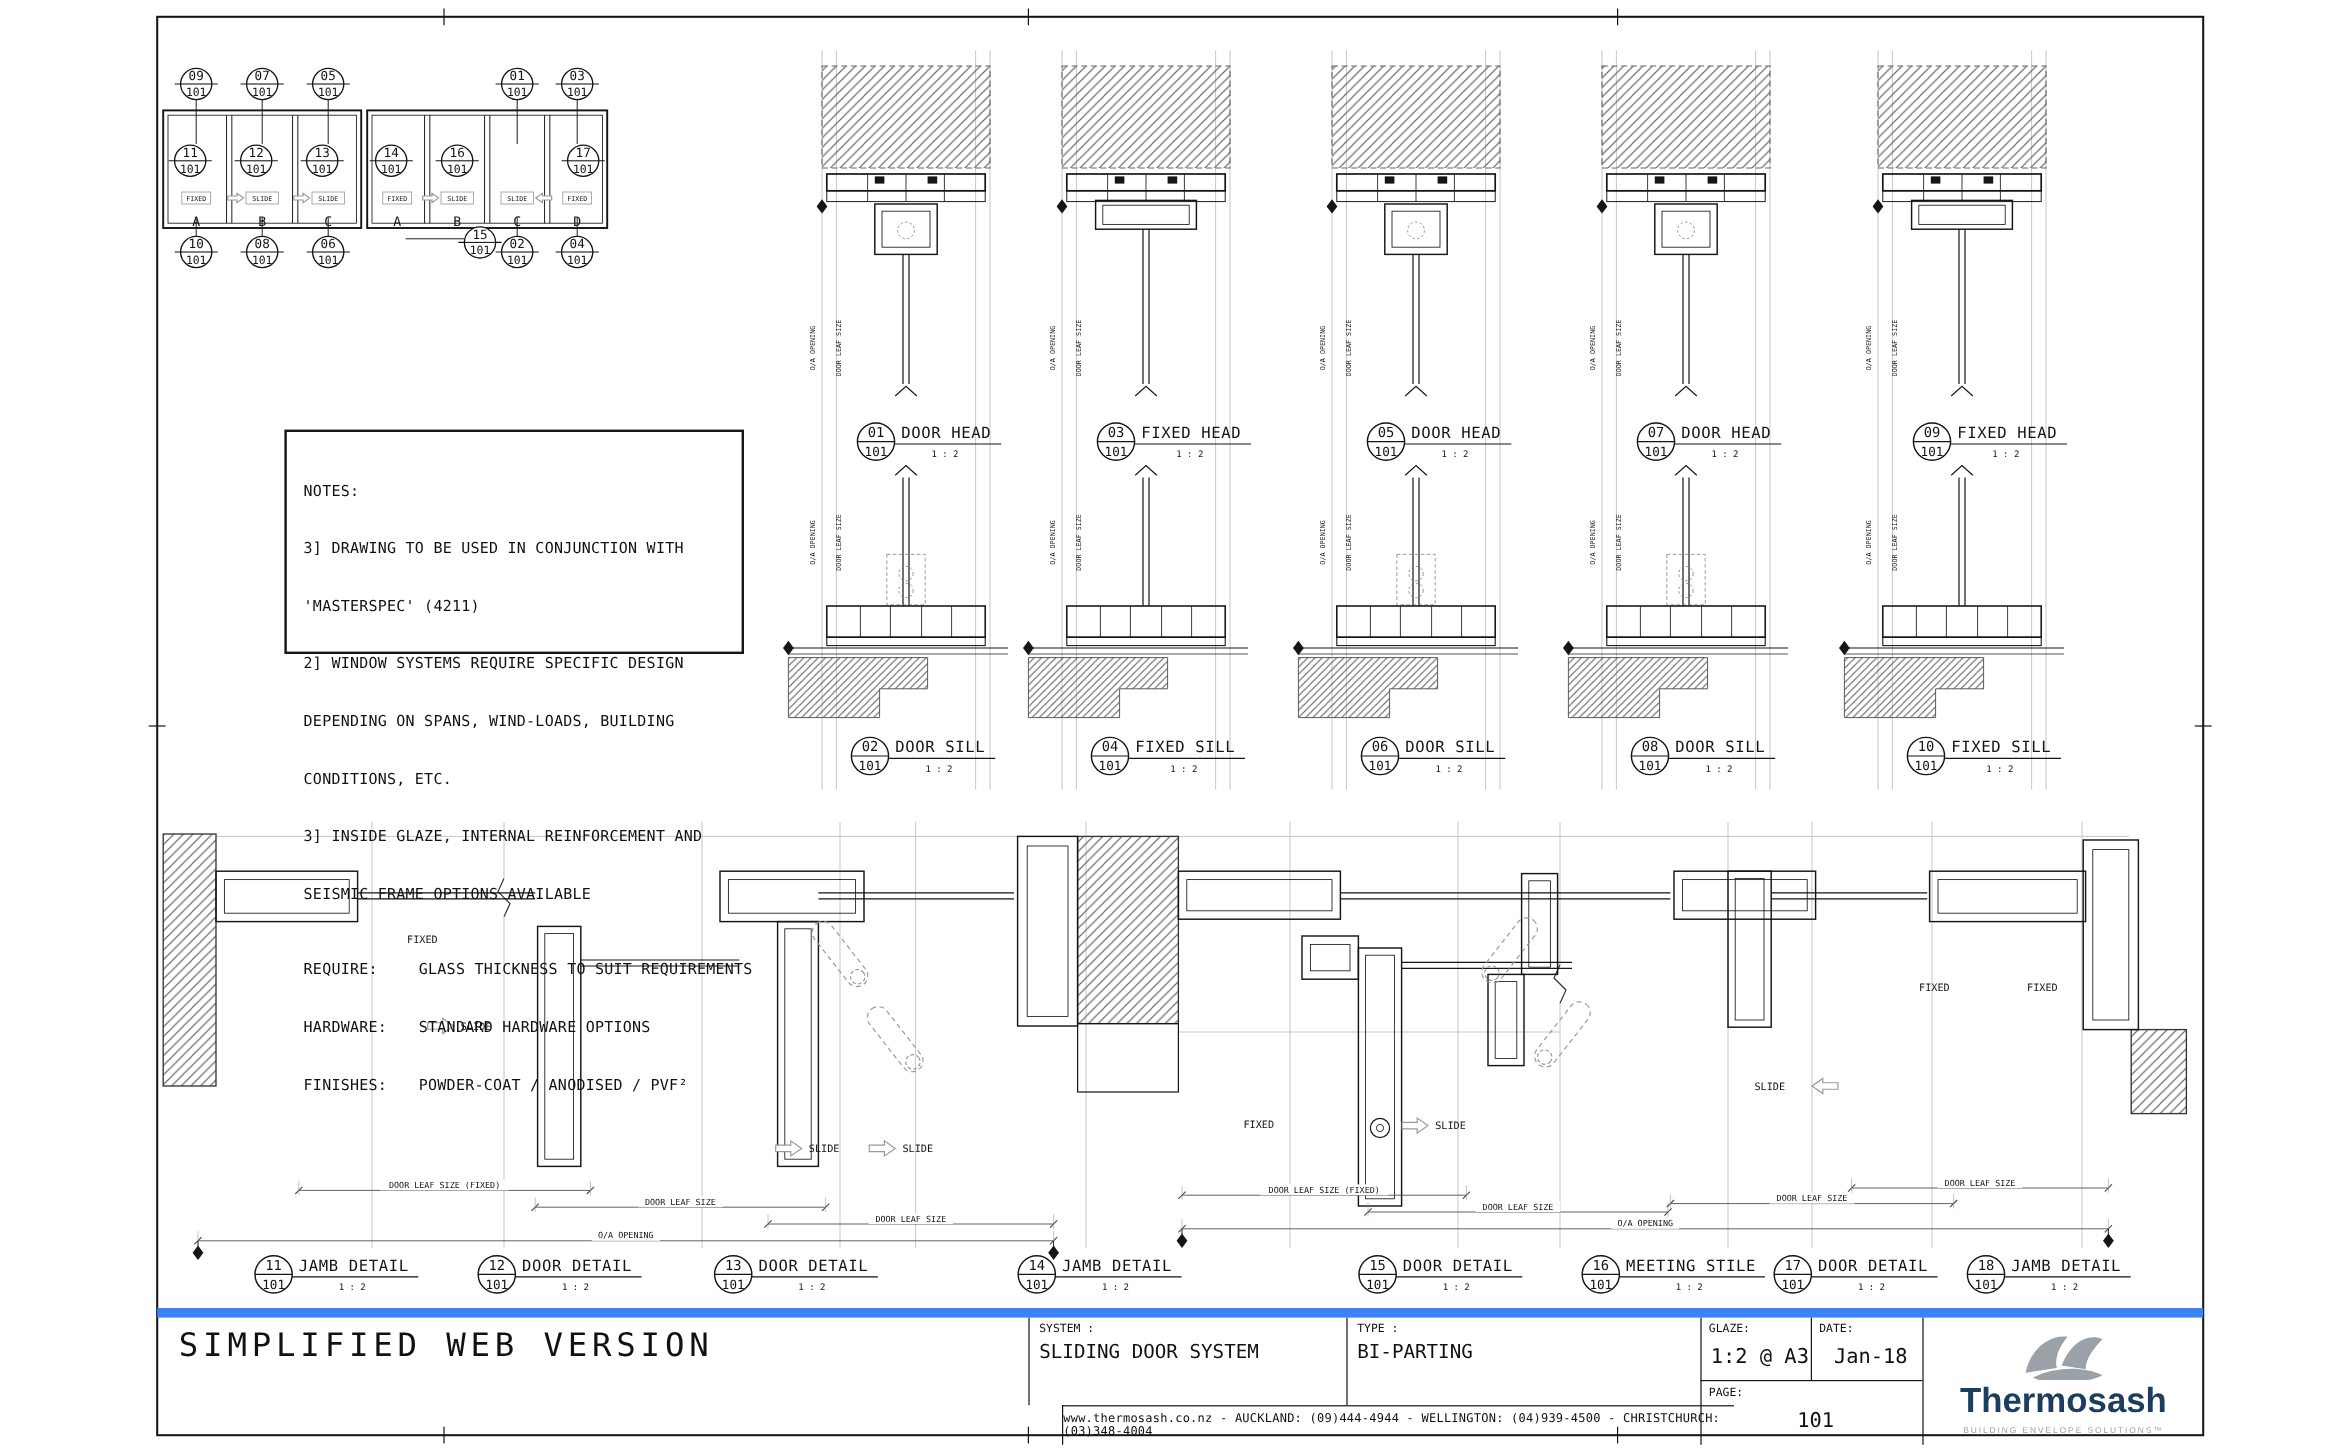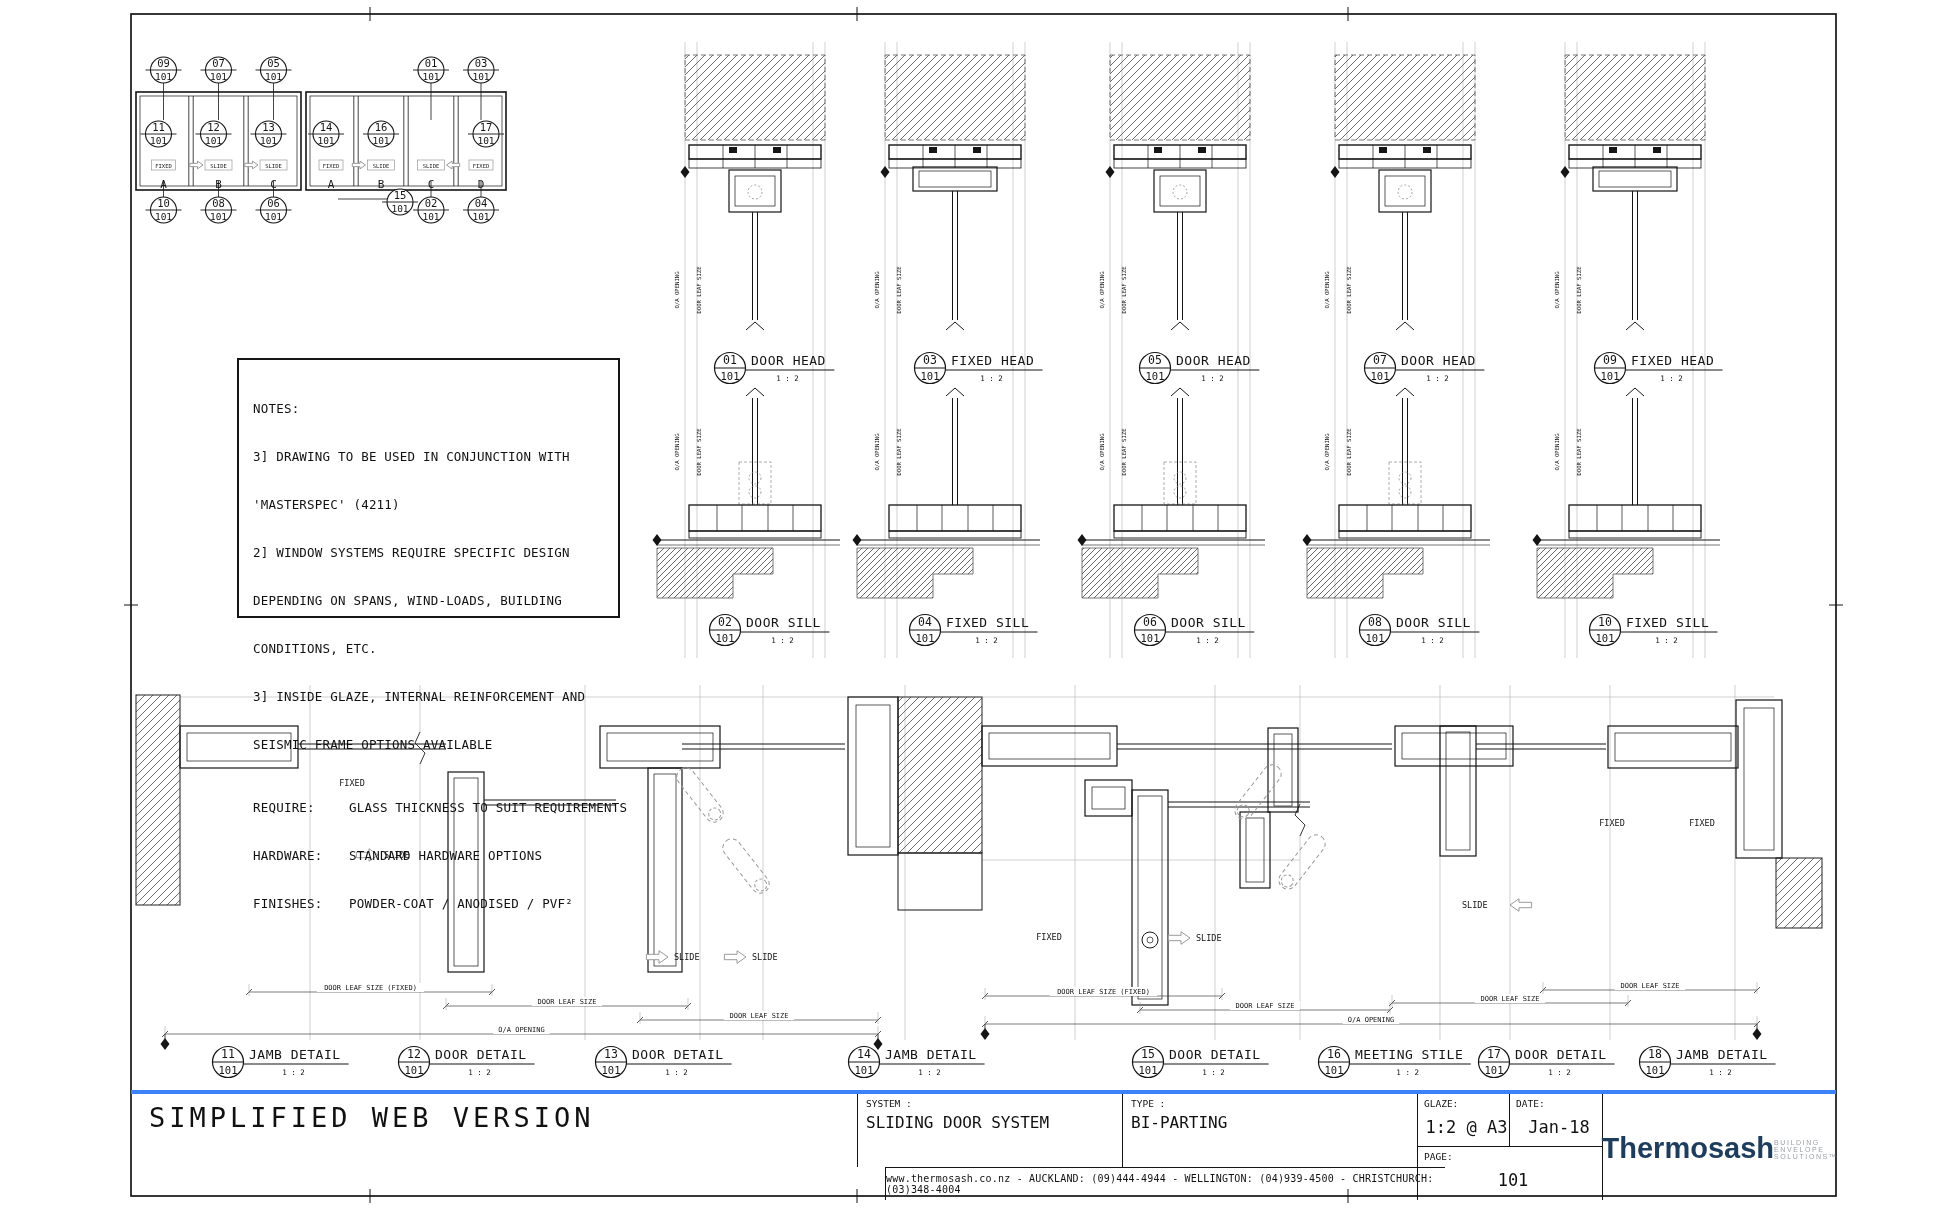--- a/index.html
+++ b/index.html
@@ -2,43 +2,43 @@
 <html><head>
 <meta charset="utf-8">
 <style>
   html,body{margin:0;padding:0;background:#fff;}
   body{width:1959px;height:1210px;position:relative;overflow:hidden;
        font-family:"DejaVu Sans Mono",monospace;color:#111;}
   *{box-sizing:border-box;}
   #sheet{position:absolute;inset:0;}
   svg text{font-family:"DejaVu Sans Mono",monospace;fill:#141414;}
   
-  #notes{position:absolute;left:237px;top:358px;width:383px;height:260px;
+  #notes{position:absolute;left:237px;top:358px;width:383px;height:187px;
          border:2.5px solid #151515;padding:9px 8px 0 14px;
          font-size:12.5px;line-height:1.28;letter-spacing:0.2px;white-space:pre;}
   #notes .spec{margin-top:0;}
   #notes .specs{margin-top:15px;}
   #notes .sk{display:inline-block;width:96px;}
   
   #titleblock{position:absolute;left:131px;top:1090px;width:1705px;height:106px;
-              border-top:4px solid #3b82f6;}
+              border-top:8px solid #3b82f6;}
   .tbcell{position:absolute;}
   .tb-left{left:0;top:0;width:726px;height:106px;}
   .tb-watermark{position:absolute;left:18px;top:8px;font-size:27px;letter-spacing:4px;}
   .tb-system{left:726px;top:0;width:265px;height:73px;border-left:1.5px solid #151515;padding:4px 0 0 8px;}
   .tb-type{left:991px;top:0;width:295px;height:73px;border-left:1.5px solid #151515;padding:4px 0 0 8px;}
   .tb-contact{left:754px;top:73px;width:560px;height:33px;border-left:1.5px solid #151515;
               border-top:1.5px solid #151515;display:flex;align-items:center;justify-content:center;
               font-size:10px;letter-spacing:0.2px;}
   .tb-scale{left:1286px;top:0;width:92px;height:52px;border-left:1.5px solid #151515;padding:4px 0 0 6px;}
   .tb-date{left:1378px;top:0;width:93px;height:52px;border-left:1.5px solid #151515;padding:4px 0 0 6px;}
   .tb-page{left:1286px;top:52px;width:185px;height:54px;border-left:1.5px solid #151515;
            border-top:1.5px solid #151515;padding:4px 0 0 6px;}
   .tb-logo{left:1471px;top:0;width:234px;height:106px;border-left:1.5px solid #151515;
-           display:flex;flex-direction:row;align-items:center;justify-content:center;}
+           display:flex;flex-direction:column;align-items:center;justify-content:center;}
   .tb-label{font-size:9.5px;}
   .tb-value{font-size:16px;margin-top:4px;}
   .tb-value-c{font-size:17px;text-align:center;margin-top:8px;}
   .brand-name{font-family:"Liberation Sans",sans-serif;font-weight:bold;font-size:29px;margin-top:2px;}
   .brand-tag{font-family:"Liberation Sans",sans-serif;font-size:7px;letter-spacing:1.6px;margin-top:4px;}
 </style>
 </head>
 <body>
 
 <div id="sheet">

